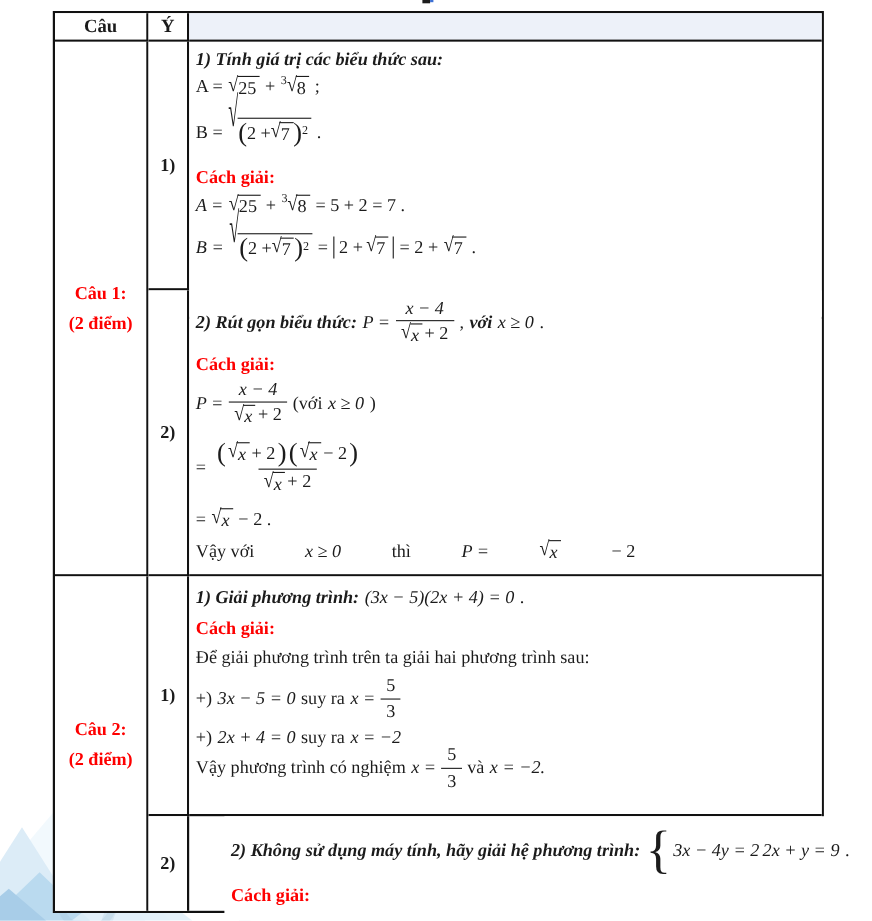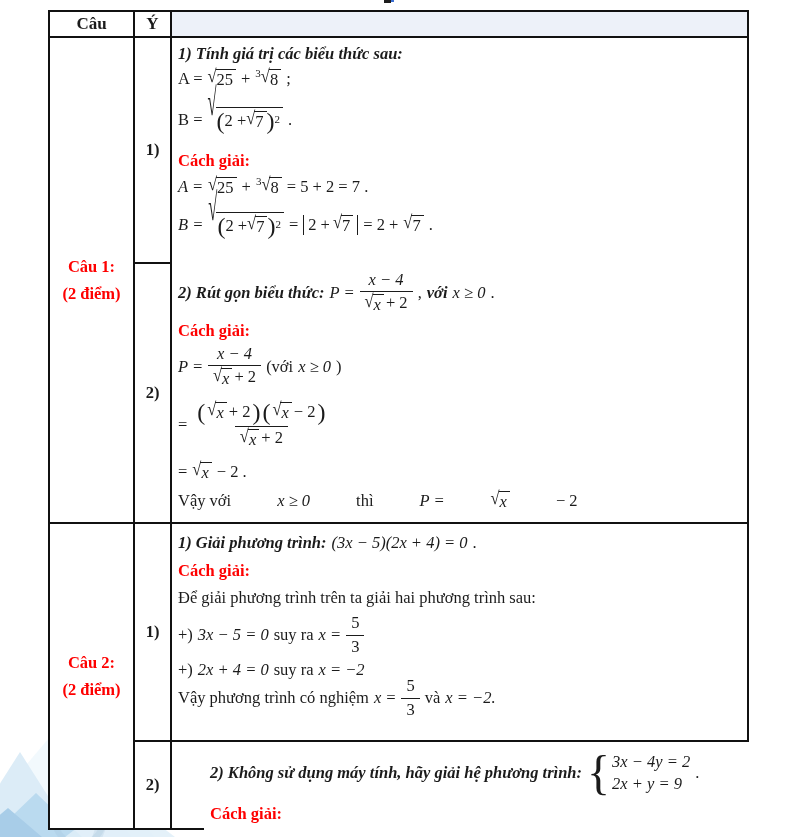--- a/index.html
+++ b/index.html
@@ -39,21 +39,21 @@
       display:inline-flex;align-items:center;}
   .frac{display:inline-flex;flex-direction:column;align-items:center;line-height:1.1;font-family:Liberation Serif, serif;}
   .fnum{padding:0 5px 2px;display:inline-flex;align-items:center;gap:2px;}
   .fden{border-top:1.5px solid #1b1b1b;padding:2px 5px 0;display:inline-flex;align-items:flex-start;gap:2px;}
   .sup{font-size:11px;vertical-align:top;position:relative;top:-2px;font-style:normal;}
   .bp{font-size:24px;line-height:1;font-weight:400;}
   .abs{display:inline-flex;align-items:center;border-left:1.7px solid #1b1b1b;
        border-right:1.7px solid #1b1b1b;padding:0 4px;gap:3px;}
   .sys{display:inline-flex;align-items:center;}
   .sys-brace{font-size:48px;line-height:0.9;font-weight:400;margin-right:2px;}
-  .sys-eqs{display:inline-flex;flex-direction:column;gap:3px;font-style:italic;line-height:1.1;}
+  .sys-eqs{display:inline-flex;flex-direction:row;gap:3px;font-style:italic;line-height:1.1;text-align:right;}
 </style>
 </head>
 <body>
 
 <div class="page">
 
   <div class="tri" style="left:-35px;top:725px;border-left:95px solid transparent;border-right:95px solid transparent;border-bottom:112px solid #eff7fc;opacity:.8;"></div>
   <div class="tri" style="left:-34px;top:752px;border-left:54px solid transparent;border-right:54px solid transparent;border-bottom:85px solid #dcecf7;"></div>
   <div class="tri" style="left:28px;top:770px;border-left:52px solid transparent;border-right:52px solid transparent;border-bottom:67px solid #e7f2fa;"></div>
   <div class="tri" style="left:-10px;top:793px;border-left:46px solid transparent;border-right:46px solid transparent;border-bottom:44px solid #badaef;"></div>

